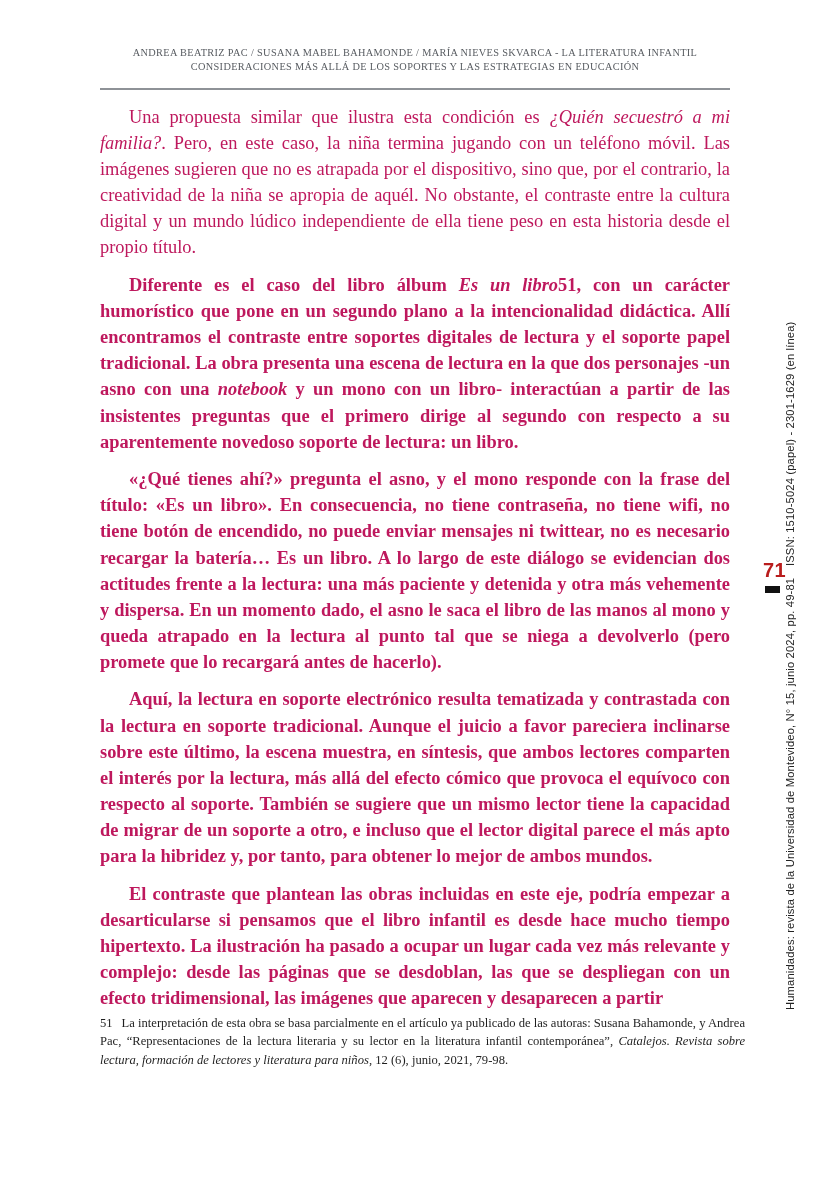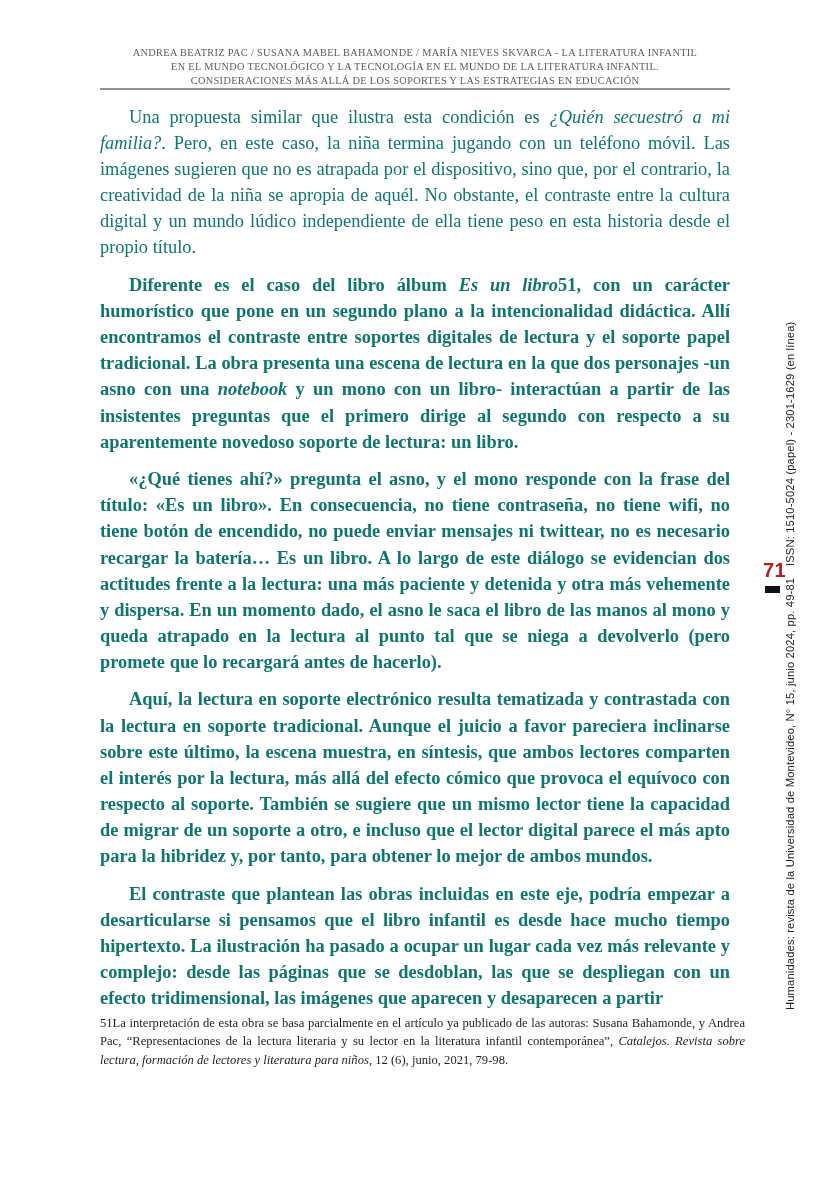--- a/index.html
+++ b/index.html
@@ -54,21 +54,21 @@
     left: 100px;
     top: 104px;
     width: 630px;
   }
   p.para {
     margin: 0;
     font-size: 18.4px;
     line-height: 26.1px;
     text-align: justify;
     text-indent: 29px;
-    color: #0f766e;
+    color: #be185d;
     hyphens: none;
     word-spacing: 0.1px;
   }
   p.para + p.para {
     margin-top: 11.5px;
     font-weight: bold;
   }
   p.para i, p.para em { font-style: italic; }
 
   
@@ -76,20 +76,21 @@
     position: absolute;
     left: 100px;
     top: 1014px;
     width: 645px;
     font-size: 12.6px;
     line-height: 18.4px;
     text-align: justify;
     color: #1f1f1f;
   }
   .footnote .fn-num {
+    margin-right: 9px;
   }
   .footnote i { font-style: italic; }
 
   
   .sidebar {
     position: absolute;
     left: 0;
     top: 0;
     width: 828px;
     height: 1178px;
@@ -132,21 +133,20 @@
     background: #111111;
   }
 </style>
 </head>
 <body>
 
 <div class="page">
 
   <div class="running-header">
     <div class="hline">ANDREA BEATRIZ PAC / SUSANA MABEL BAHAMONDE  / MARÍA NIEVES SKVARCA - LA LITERATURA INFANTIL</div>
-    <div class="hline">EN EL MUNDO TECNOLÓGICO Y LA TECNOLOGÍA EN EL MUNDO DE LA LITERATURA INFANTIL.</div>
     <div class="hline">CONSIDERACIONES MÁS ALLÁ DE LOS SOPORTES Y LAS ESTRATEGIAS EN EDUCACIÓN</div>
   </div>
   <div class="header-rule"></div>
 
   <div class="body-col">
     <p class="para"><span>Una propuesta similar que ilustra esta condición es </span><i>¿Quién secuestró a mi familia?</i><span>. Pero, en este caso, la niña termina jugando con un teléfono móvil. Las imágenes sugieren que no es atrapada por el dispositivo, sino que, por el contrario, la creatividad de la niña se apropia de aquél. No obstante, el contraste entre la cultura digital y un mundo lúdico independiente de ella tiene peso en esta historia desde el propio título.</span></p>
     <p class="para"><span>Diferente es el caso del libro álbum </span><i>Es un libro</i><span>51, con un carácter humorístico que pone en un segundo plano a la intencionalidad didáctica. Allí encontramos el contraste entre soportes digitales de lectura y el soporte papel tradicional. La obra presenta una escena de lectura en la que dos personajes -un asno con una </span><i>notebook</i><span> y un mono con un libro- interactúan a partir de las insistentes preguntas que el primero dirige al segundo con respecto a su aparentemente novedoso soporte de lectura: un libro.</span></p>
     <p class="para"><span>«¿Qué tienes ahí?» pregunta el asno, y el mono responde con la frase del título: «Es un libro». En consecuencia, no tiene contraseña, no tiene wifi, no tiene botón de encendido, no puede enviar mensajes ni twittear, no es necesario recargar la batería… Es un libro. A lo largo de este diálogo se evidencian dos actitudes frente a la lectura: una más paciente y detenida y otra más vehemente y dispersa. En un momento dado, el asno le saca el libro de las manos al mono y queda atrapado en la lectura al punto tal que se niega a devolverlo (pero promete que lo recargará antes de hacerlo).</span></p>
     <p class="para"><span>Aquí, la lectura en soporte electrónico resulta tematizada y contrastada con la lectura en soporte tradicional. Aunque el juicio a favor pareciera inclinarse sobre este último, la escena muestra, en síntesis, que ambos lectores comparten el interés por la lectura, más allá del efecto cómico que provoca el equívoco con respecto al soporte. También se sugiere que un mismo lector tiene la capacidad de migrar de un soporte a otro, e incluso que el lector digital parece el más apto para la hibridez y, por tanto, para obtener lo mejor de ambos mundos.</span></p>
     <p class="para"><span>El contraste que plantean las obras incluidas en este eje, podría empezar a desarticularse si pensamos que el libro infantil es desde hace mucho tiempo hipertexto. La ilustración ha pasado a ocupar un lugar cada vez más relevante y complejo: desde las páginas que se desdoblan, las que se despliegan con un efecto tridimensional, las imágenes que aparecen y desaparecen a partir</span></p>

